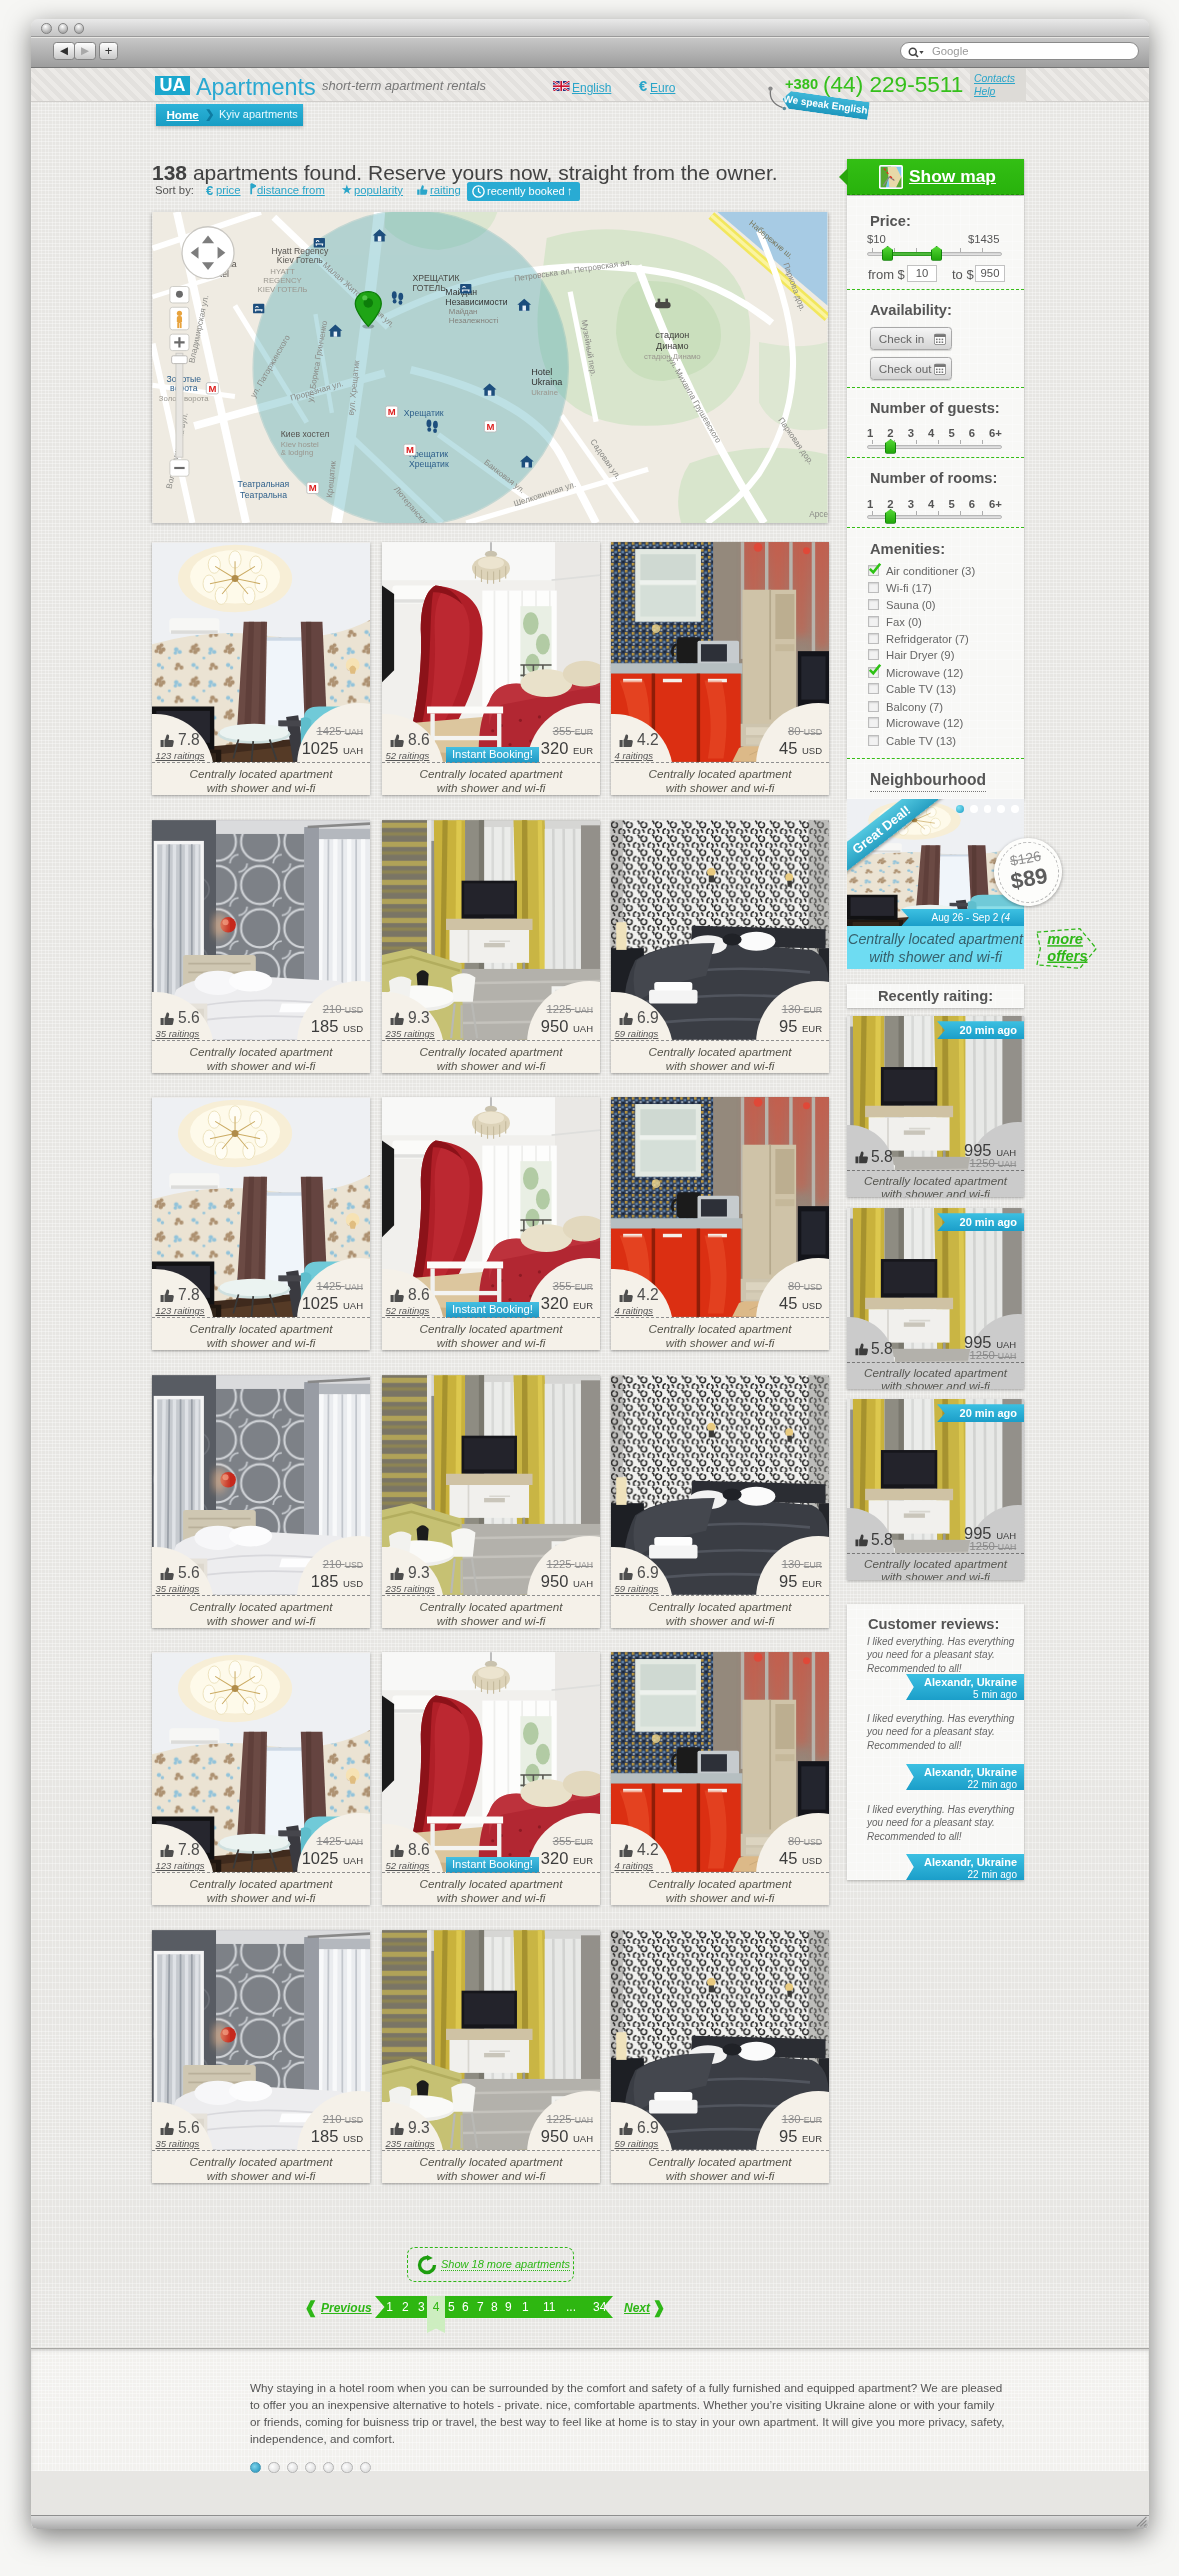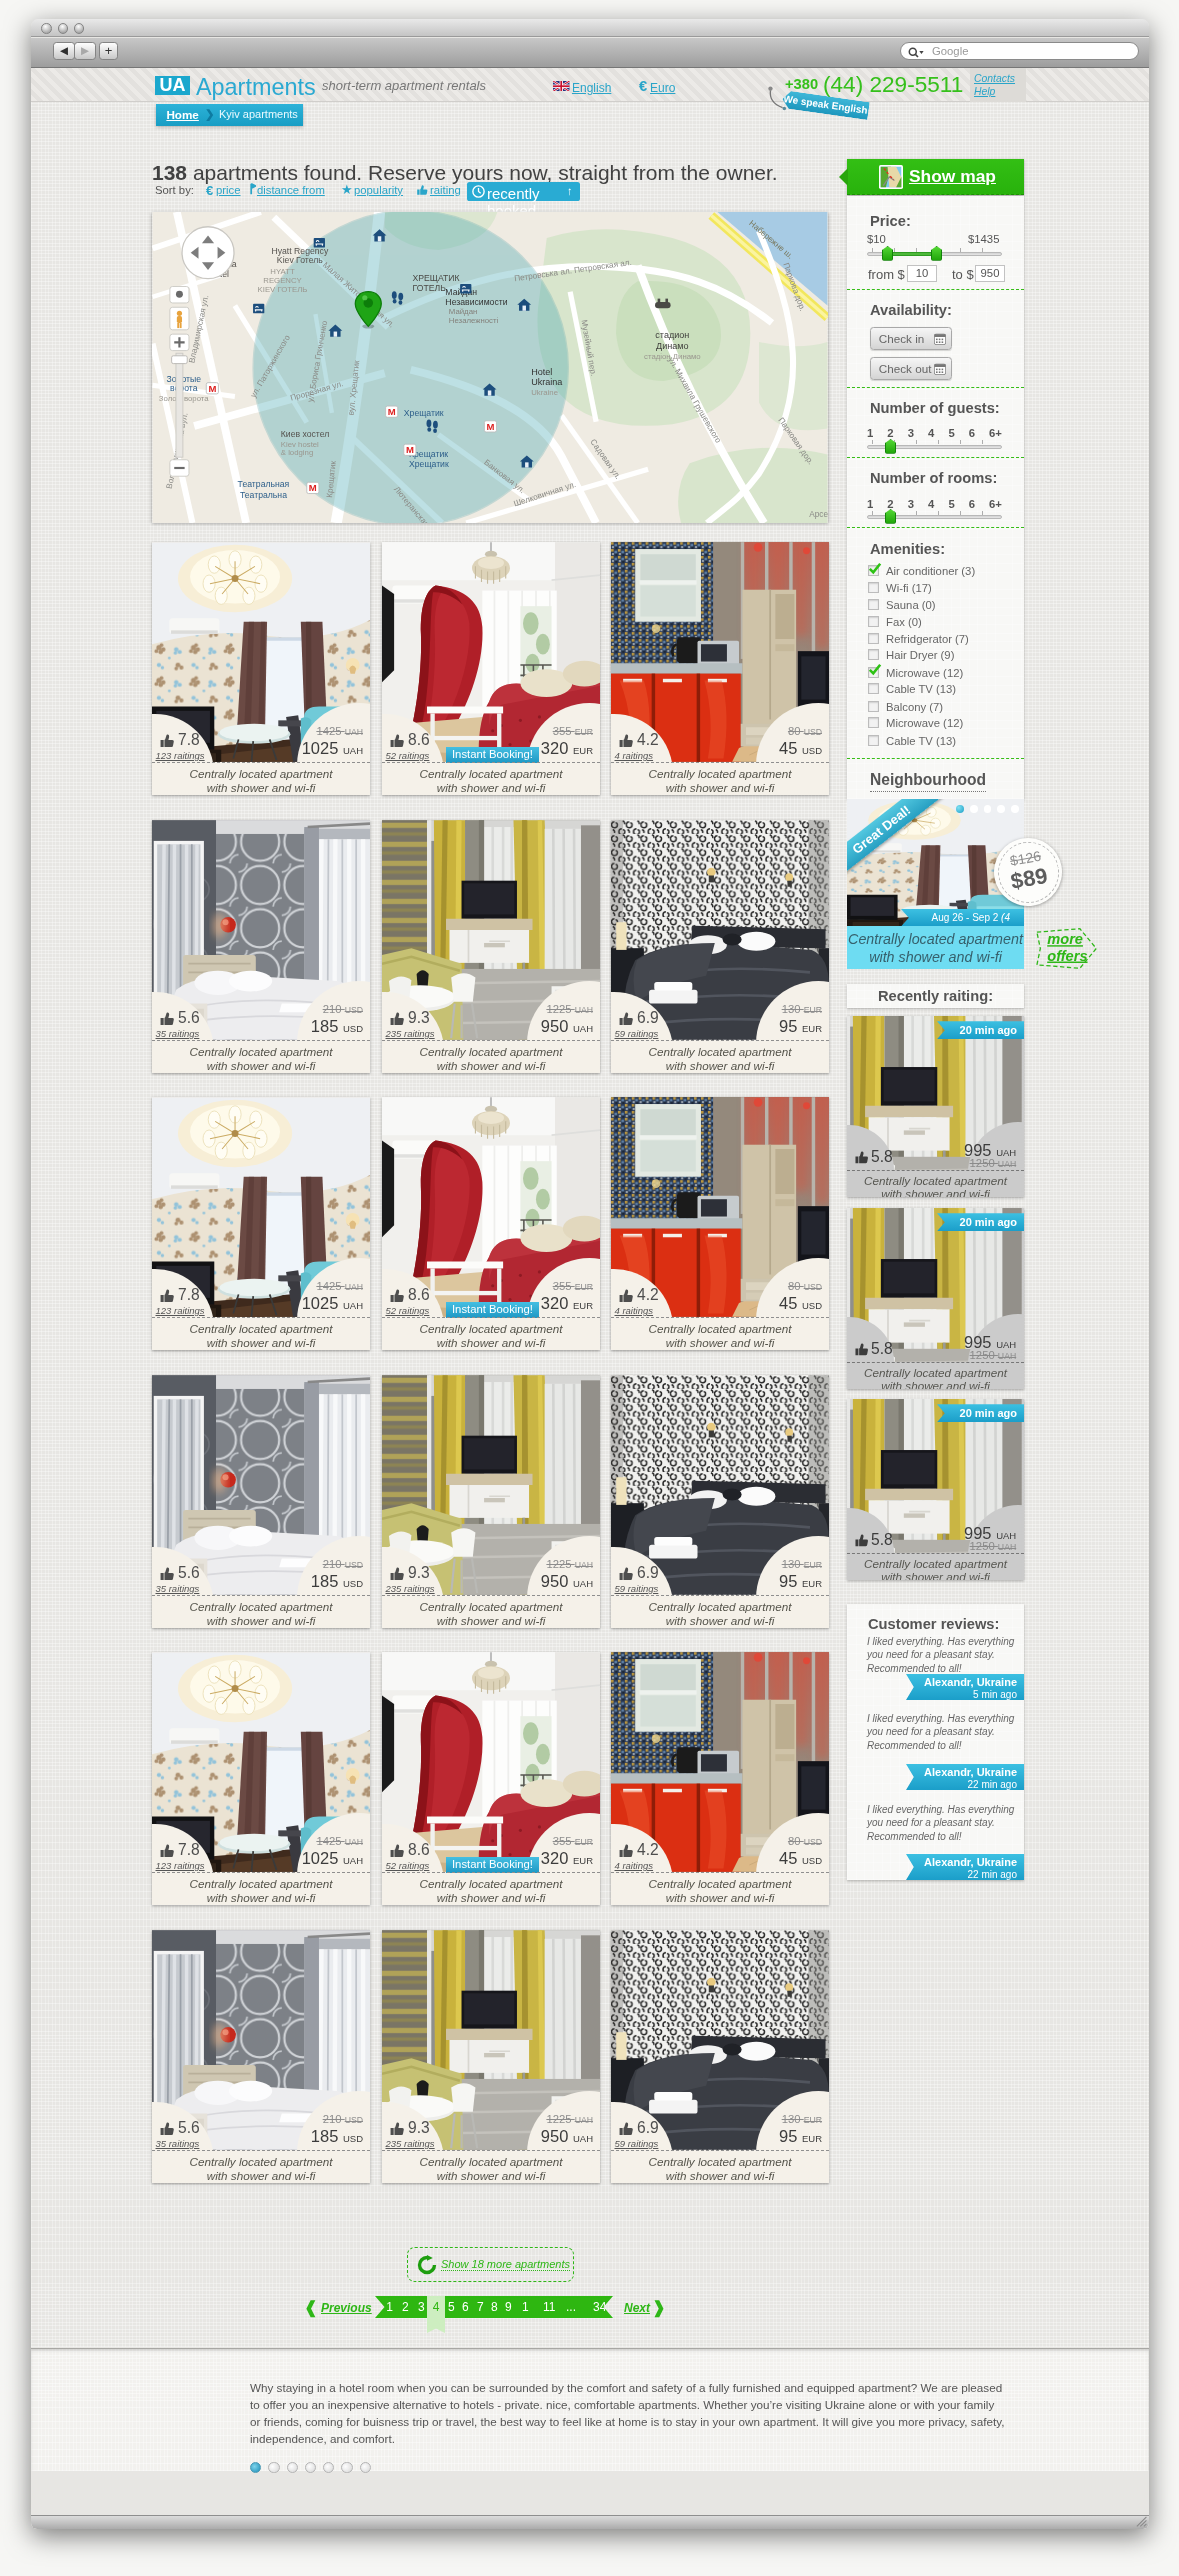--- a/index.html
+++ b/index.html
@@ -478,21 +478,21 @@
 <svg class="abs" style="left:385px;top:82px;fill:#2aa5c9" width="12" height="12" viewBox="0 0 20 20">
         <path d="M2 9 h4 v9 H2z M7 18 h9 q2 0 2-2 l1-5 q.3-2-2-2 h-5 l1-4 q.3-2.4-1.5-3 q-1.6-.5-2 1.2 L8 8 7 9z"></path>
       </svg>
 <a class="abs cyan" style="left:399px;top:82px;font-size:11.3px">raiting</a>
 
 <div class="abs" style="left:436px;top:80px;width:113px;height:19px;background:#29abd3;border-radius:2.6px;color:#fff">
   <svg style="position:absolute;left:5.2px;top:3px" width="13" height="13" viewBox="0 0 15 15">
           <circle cx="7.5" cy="7.5" r="6.5" fill="none" stroke="#fff" stroke-width="1.6"></circle>
           <path d="M7.5 3.5 V7.5 L10 9.5" stroke="#fff" stroke-width="1.5" fill="none"></path>
         </svg>
-  <span style="position:absolute;left:20px;top:2.6px;font-size:15px">recently booked</span>
+  <span style="position:absolute;left:20px;top:2.6px;font-size:11px">recently booked</span>
   <span style="position:absolute;left:100px;top:2.6px;font-size:11.3px">↑</span>
 </div>
 
 <svg class="abs" style="left:121px;top:110px;box-shadow:0 0.9px 3.5px rgba(0,0,0,.4)" width="676" height="311" viewBox="0 0 779 359">
 <defs>
 <g id="mhouse">
             <path d="M8 0 L16 7 L14 7 L14 14 L2 14 L2 7 L0 7 Z" fill="#1d4e7d"></path>
             <rect x="6" y="8" width="4" height="6" fill="#e8f0f8"></rect>
           </g>
 <g id="metro">

